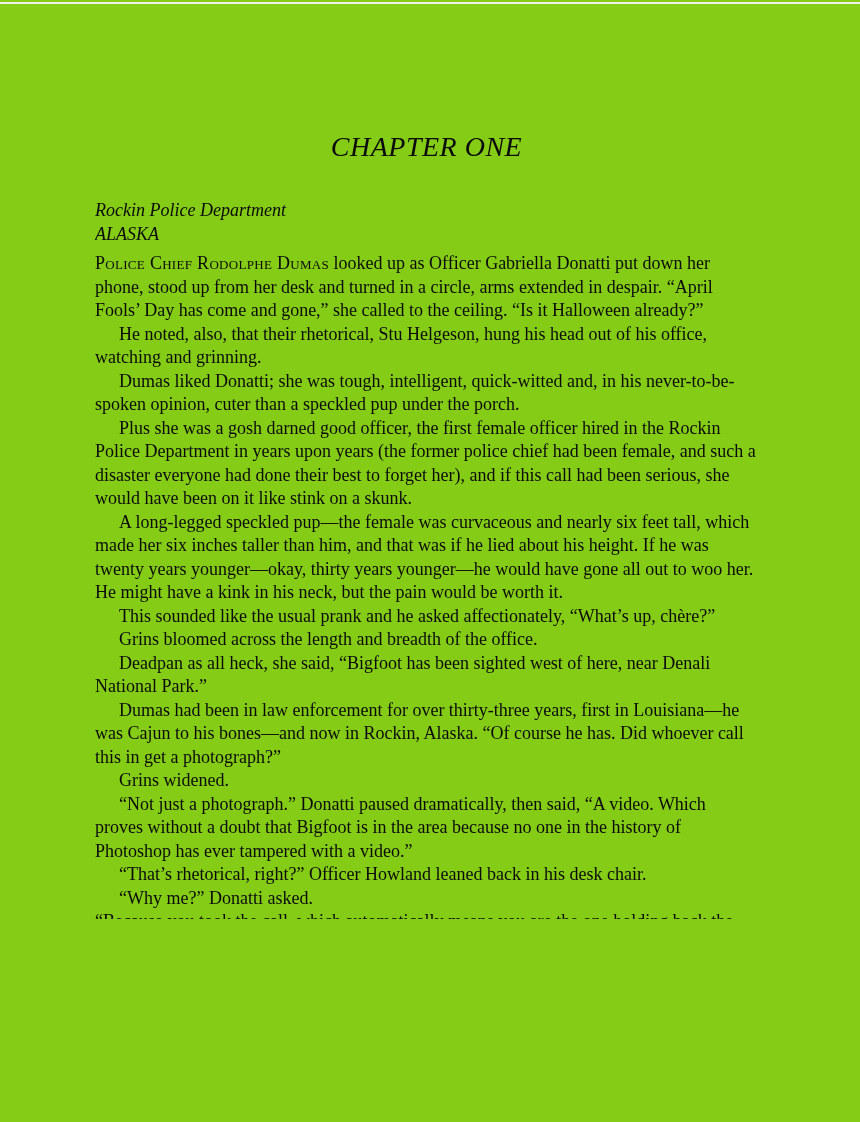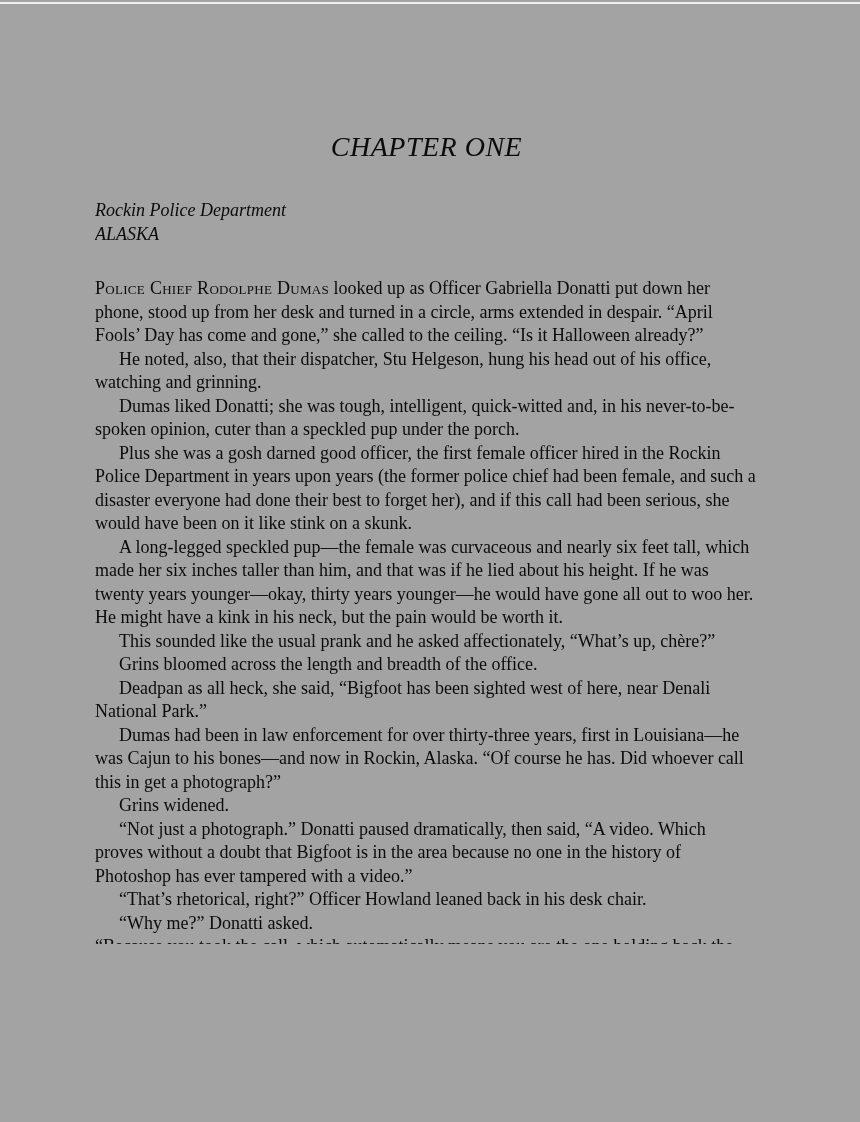--- a/index.html
+++ b/index.html
@@ -5,21 +5,21 @@
 <style>
   html, body {
     margin: 0;
     padding: 0;
     background: #ffffff;
   }
   .page {
     position: relative;
     width: 860px;
     height: 1122px;
-    background: #a3a3a3;
+    background: #84cc16;
     overflow: hidden;
     font-family: "Liberation Serif", "DejaVu Serif", serif;
     color: #0b0b0b;
   }
   .top-rule {
     position: absolute;
     top: 2px;
     left: 0;
     width: 100%;
     height: 2px;
@@ -44,21 +44,21 @@
     text-align: center;
     white-space: nowrap;
   }
   .dateline {
     margin-top: 35px;
     font-style: italic;
     font-size: 18px;
     line-height: 23.5px;
   }
   .bodytext {
-    margin-top: 31px;
+    margin-top: 6px;
     font-size: 18px;
     line-height: 23.5px;
     text-align: left;
   }
   .bodytext p {
     margin: 0;
     padding: 0;
     text-indent: 24px;
   }
   .bodytext p.noindent {
@@ -81,21 +81,21 @@
 <div class="page">
   <div class="top-rule"></div>
   <div class="content">
     <h1 class="chapter">CHAPTER ONE</h1>
     <div class="dateline" id="dateline">
         <div class="dl-line">Rockin Police Department</div>
         <div class="dl-line">ALASKA</div>
       </div>
     <div class="bodytext" id="bodytext">
         <p class="noindent"><span class="smallcaps">Police Chief Rodolphe Dumas</span><span> looked up as Officer Gabriella Donatti put down her phone, stood up from her desk and turned in a circle, arms extended in despair. “April Fools’ Day has come and gone,” she called to the ceiling. “Is it Halloween already?”</span></p>
-        <p><span>He noted, also, that their dispatcher, Stu Helgeson, hung his head out of his office, watching and grinning.</span></p>
+        <p><span>He noted, also, that their rhetorical, Stu Helgeson, hung his head out of his office, watching and grinning.</span></p>
         <p><span>Dumas liked Donatti; she was tough, intelligent, quick-witted and, in his never-to-be-spoken opinion, cuter than a speckled pup under the porch.</span></p>
         <p><span>Plus she was a gosh darned good officer, the first female officer hired in the Rockin Police Department in years upon years (the former police chief had been female, and such a disaster everyone had done their best to forget her), and if this call had been serious, she would have been on it like stink on a skunk.</span></p>
         <p><span>A long-legged speckled pup—the female was curvaceous and nearly six feet tall, which made her six inches taller than him, and that was if he lied about his height. If he was twenty years younger—okay, thirty years younger—he would have gone all out to woo her. He might have a kink in his neck, but the pain would be worth it.</span></p>
         <p><span>This sounded like the usual prank and he asked affectionately, “What’s up, </span><span class="italic">chère</span><span>?”</span></p>
         <p><span>Grins bloomed across the length and breadth of the office.</span></p>
         <p><span>Deadpan as all heck, she said, “Bigfoot has been sighted west of here, near Denali National Park.”</span></p>
         <p><span>Dumas had been in law enforcement for over thirty-three years, first in Louisiana—he was Cajun to his bones—and now in Rockin, Alaska. “Of course he has. Did whoever call this in get a photograph?”</span></p>
         <p><span>Grins widened.</span></p>
         <p><span>“Not just a photograph.” Donatti paused dramatically, then said, “A </span><span class="italic">video</span><span>. Which proves without a doubt that Bigfoot is in the area because no one in the history of Photoshop has ever tampered with a video.”</span></p>
         <p><span>“That’s rhetorical, right?” Officer Howland leaned back in his desk chair.</span></p>

